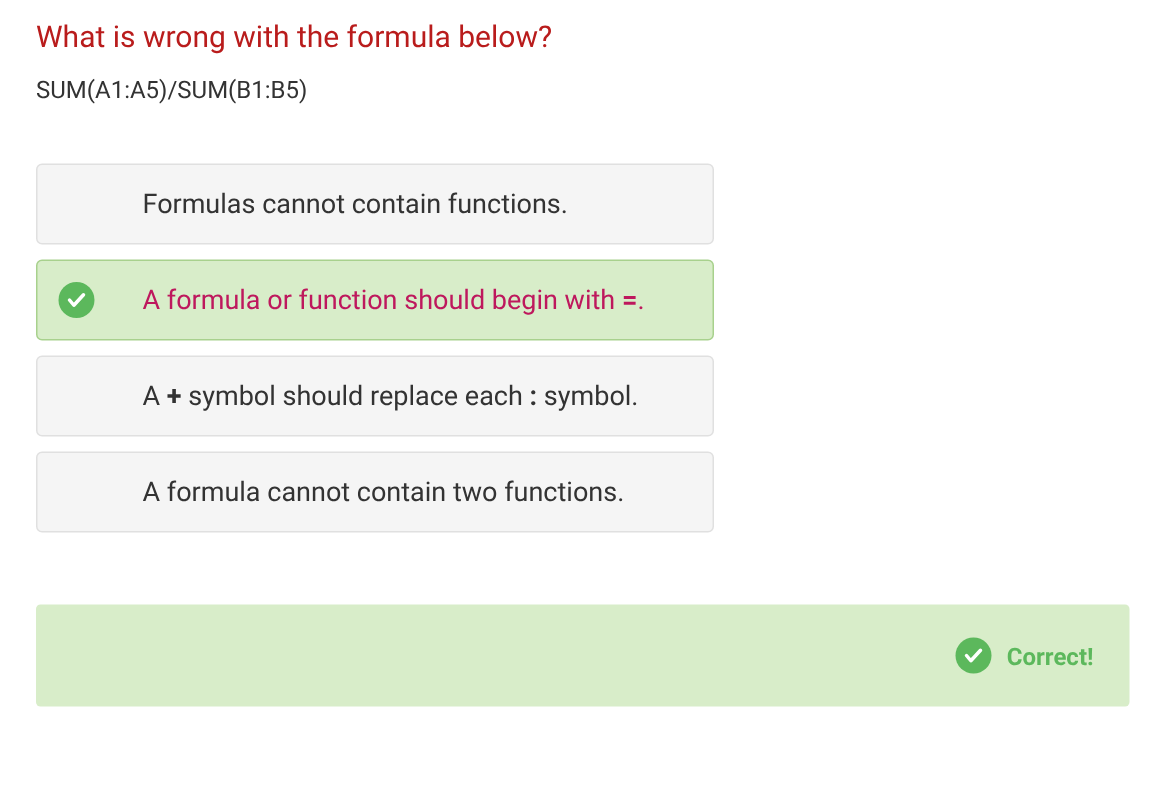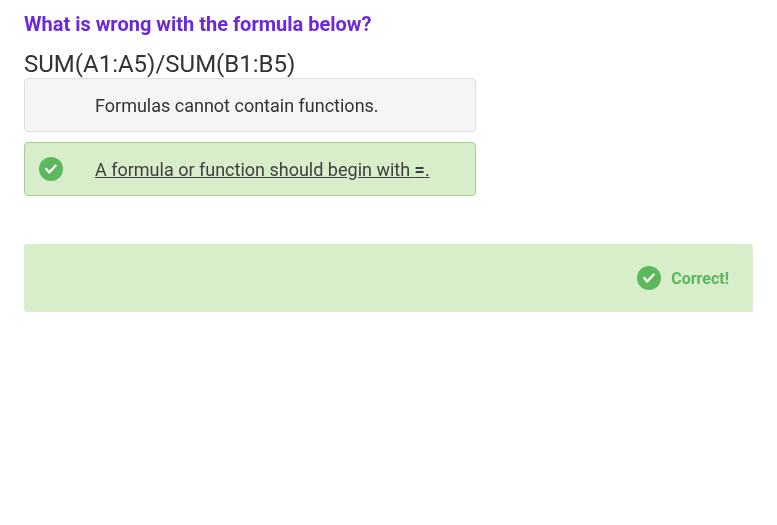--- a/index.html
+++ b/index.html
@@ -9,28 +9,29 @@
     }
     body {
       font-family: -apple-system, BlinkMacSystemFont, "Segoe UI", Roboto, Helvetica, Arial, sans-serif;
       background: #ffffff;
       color: #333333;
       width: 777px;
       padding: 12px 24px 8px 24px;
     }
     .question-title {
       font-size: 20px;
-      font-weight: 700;
-      color: #6d28d9;
+      font-weight: 400;
+      color: #b91c1c;
       margin-bottom: 14px;
     }
     .question-formula {
-      font-size: 24px;
+      font-size: 16px;
       font-weight: 400;
       color: #333;
+      margin-bottom: 40px;
     }
     .options {
       display: flex;
       flex-direction: column;
       gap: 10px;
       width: 452px;
       margin-bottom: 48px;
     }
     .option {
       display: flex;
@@ -51,22 +52,21 @@
       justify-content: flex-start;
       align-items: center;
     }
     .option .text {
       flex: 1;
       padding-left: 22px;
     }
     .option.correct {
       background: #d8edc9;
       border: 1px solid #a8d18d;
-      color: #404040;
-      text-decoration: underline;
+      color: #be185d;
     }
     .check-icon {
       width: 24px;
       height: 24px;
       border-radius: 50%;
       background: #5cb85c;
       display: flex;
       align-items: center;
       justify-content: center;
     }
@@ -112,20 +112,28 @@
     <div class="option correct">
       <span class="icon-slot">
         <span class="check-icon">
           <svg viewBox="0 0 24 24" fill="none" stroke="#ffffff" stroke-width="4" stroke-linecap="round" stroke-linejoin="round">
             <polyline points="4 12 9 18 20 6"></polyline>
           </svg>
         </span>
       </span>
       <span class="text"><span>A formula or function should begin with </span><span class="bold">=</span><span>.</span></span>
     </div>
+    <div class="option">
+      <span class="icon-slot"></span>
+      <span class="text"><span>A </span><span class="bold">+</span><span> symbol should replace each </span><span class="bold">:</span><span> symbol.</span></span>
+    </div>
+    <div class="option">
+      <span class="icon-slot"></span>
+      <span class="text"><span>A formula cannot contain two functions.</span></span>
+    </div>
   </div>
 
 <div class="feedback">
   <span class="check-icon">
     <svg viewBox="0 0 24 24" fill="none" stroke="#ffffff" stroke-width="4" stroke-linecap="round" stroke-linejoin="round">
       <polyline points="4 12 9 18 20 6"></polyline>
     </svg>
   </span>
   <span class="feedback-text">Correct!</span>
 </div>

